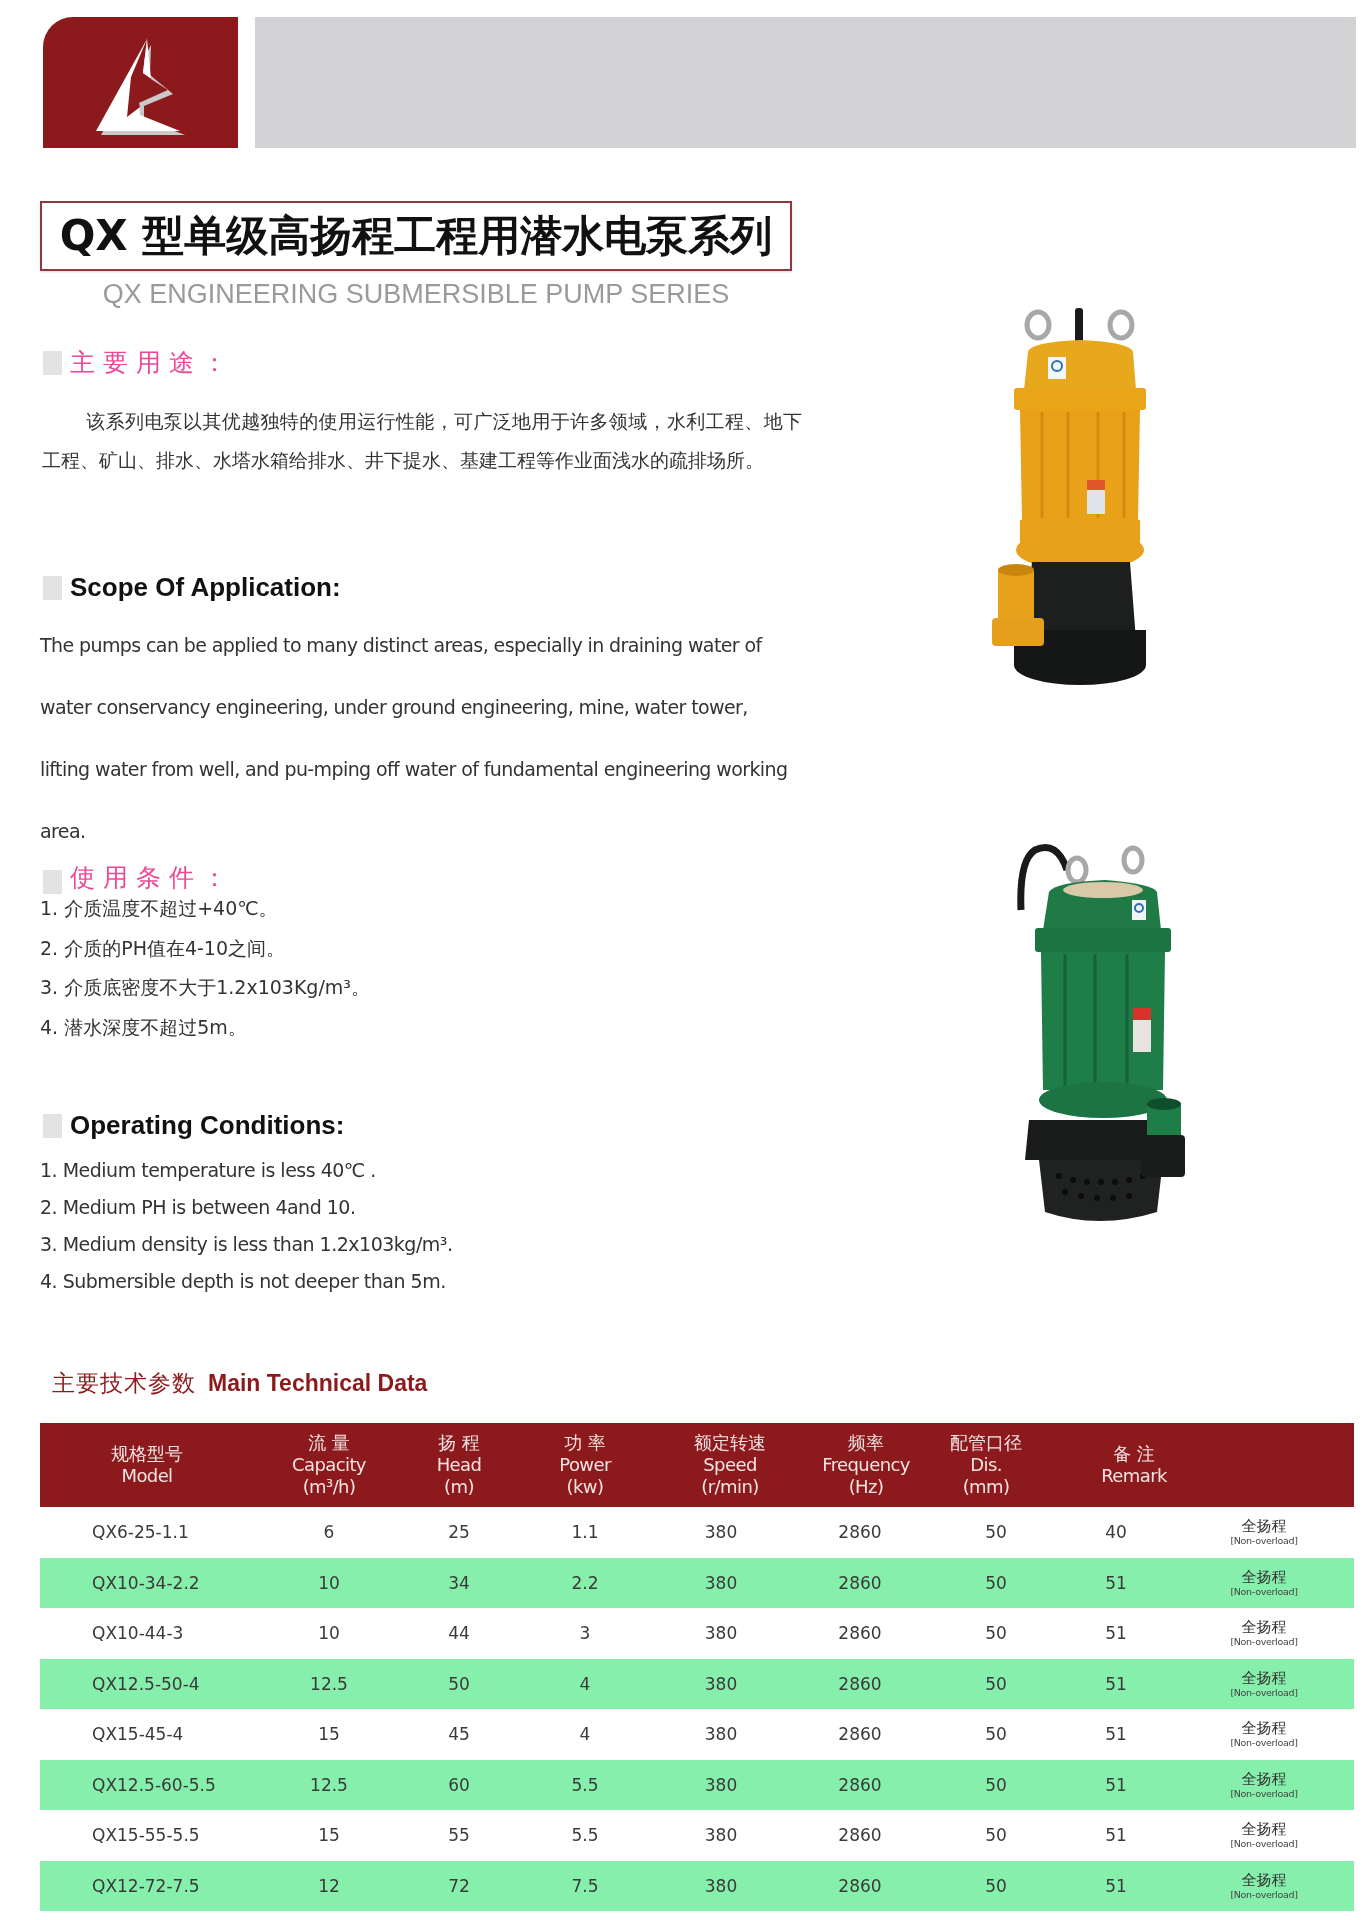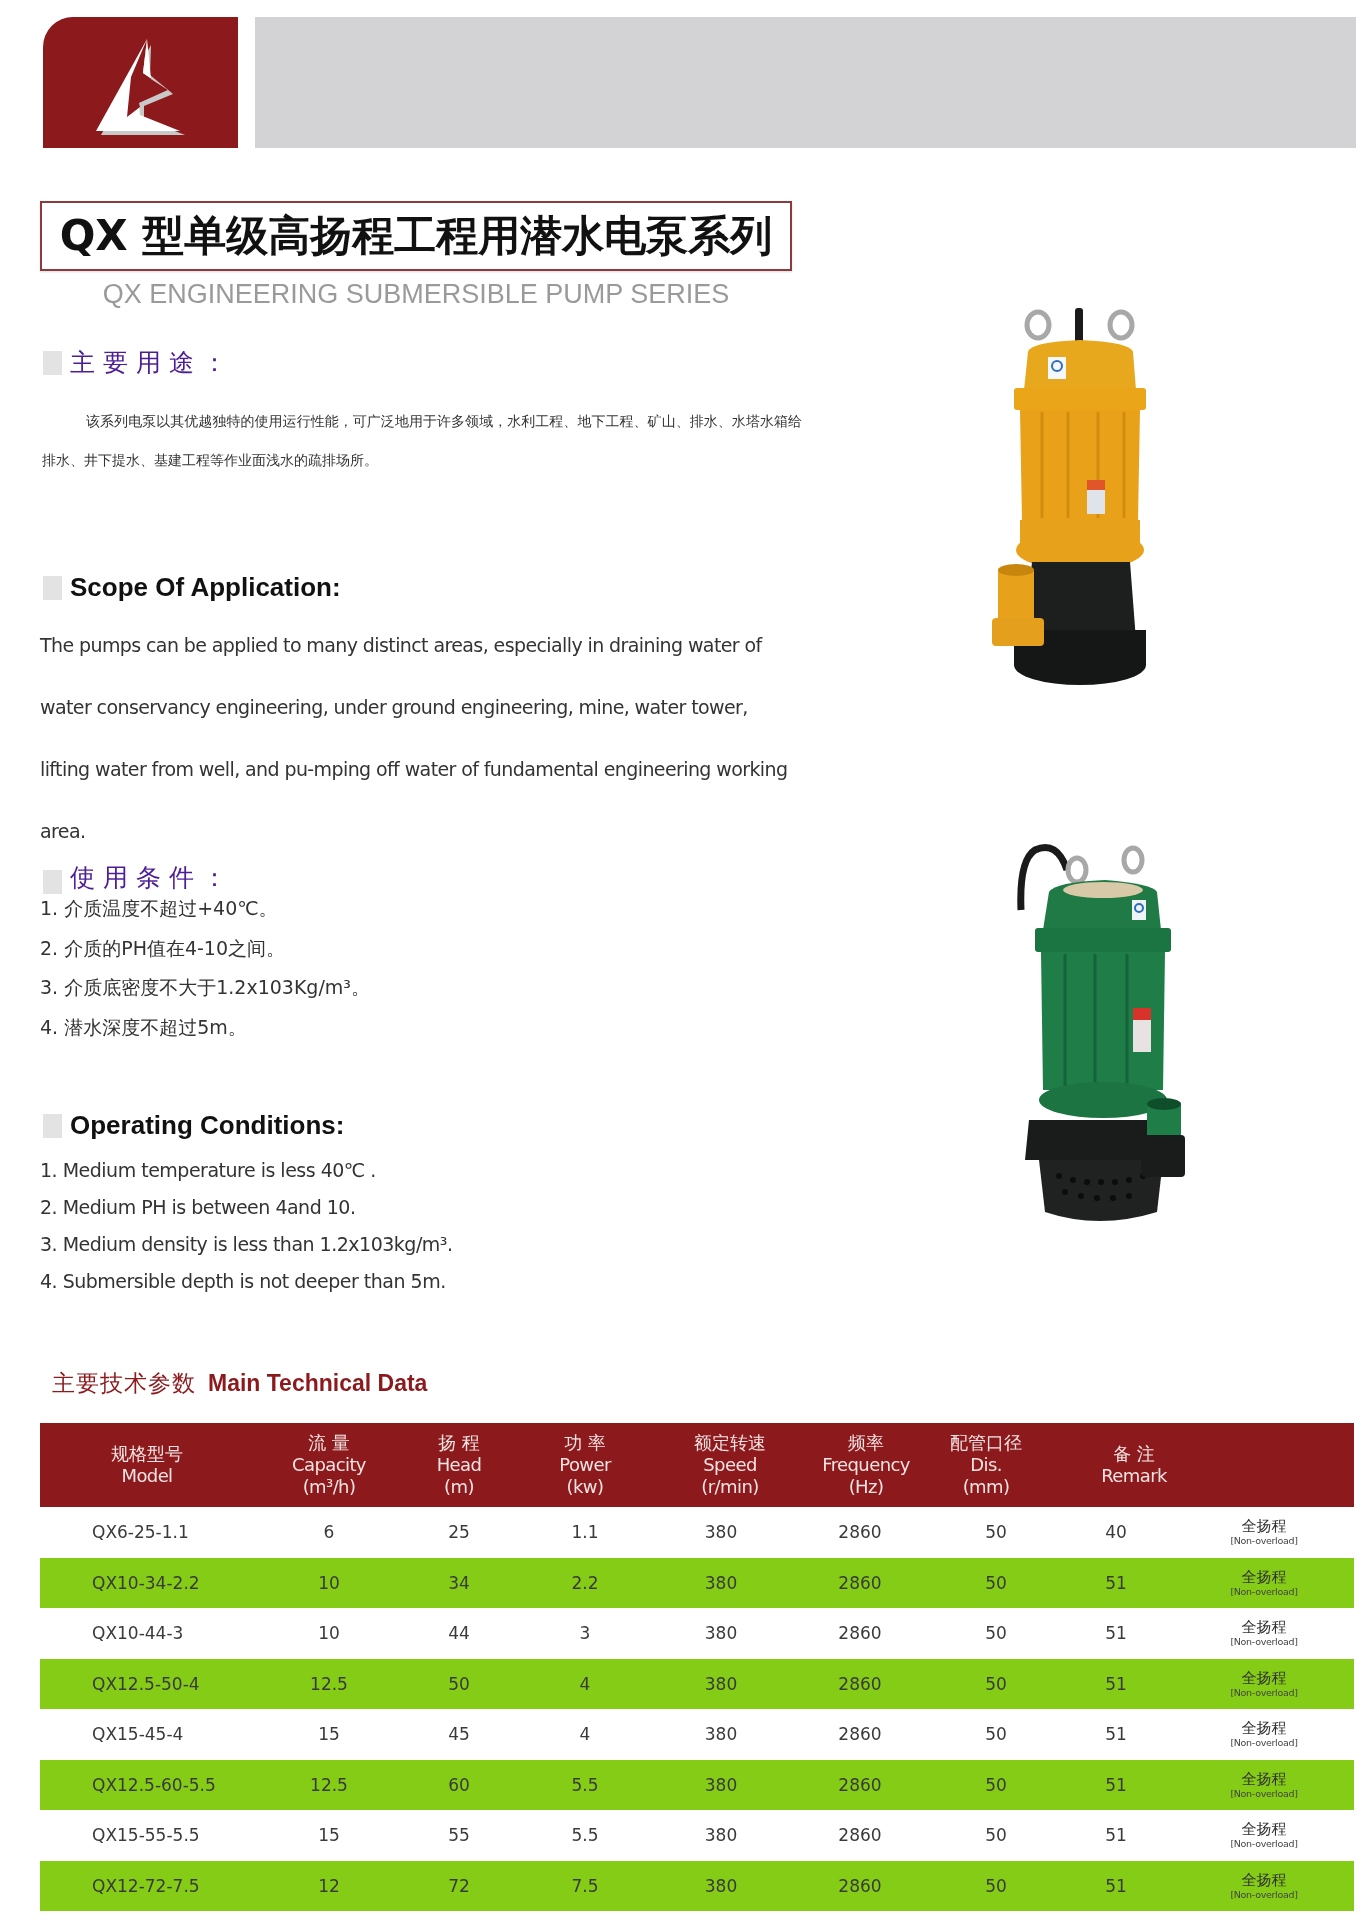--- a/index.html
+++ b/index.html
@@ -59,33 +59,33 @@
       display: flex; align-items: center;
     }
     .sec-marker {
       width: 19px; height: 24px;
       background: #e3e3e3;
       margin-right: 8px;
     }
     .sec-head-cn {
       font-family: "DejaVu Sans", sans-serif;
       font-size: 25px;
-      color: #4c1d95;
+      color: #ec4899;
       letter-spacing: 8px;
     }
     .sec-head-en {
       font-family: "Liberation Sans", sans-serif;
       font-weight: bold;
       font-size: 26px;
       color: #111;
     }
 
     .para-cn {
       font-family: "DejaVu Sans", sans-serif;
-      font-size: 14px;
+      font-size: 19px;
       color: #333;
       line-height: 39px;
       width: 760px;
       text-align: justify;
     }
     .para-cn .indent { display: inline-block; width: 44px; }
     .para-en {
       font-family: "DejaVu Sans", sans-serif;
       font-size: 19px;
       color: #333;
@@ -140,21 +140,21 @@
       font-size: 18px;
       line-height: 22px;
       text-align: center;
     }
     .th .en { letter-spacing: -0.6px; }
     .row {
       height: 50.5px;
       display: flex;
       align-items: center;
     }
-    .row.alt { background: #84cc16; }
+    .row.alt { background: #86efac; }
     .td {
       font-family: "DejaVu Sans", sans-serif;
       font-size: 17px;
       color: #3a3a3a;
       text-align: center;
     }
     .td.model { text-align: left; padding-left: 52px; box-sizing: border-box; }
     .td.remark {
       display: flex; flex-direction: column; align-items: center; justify-content: center;
     }

